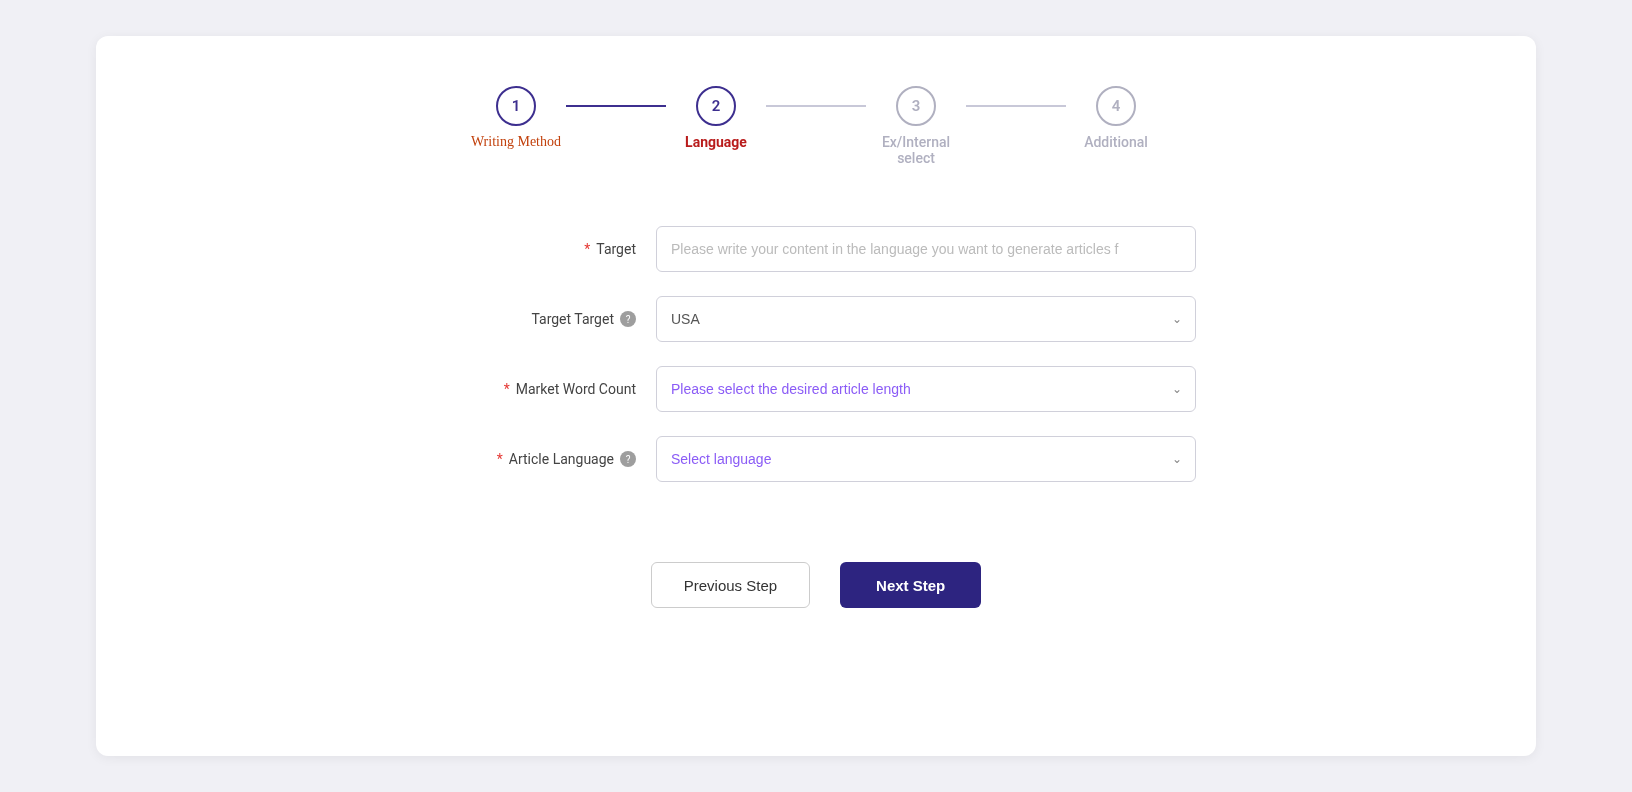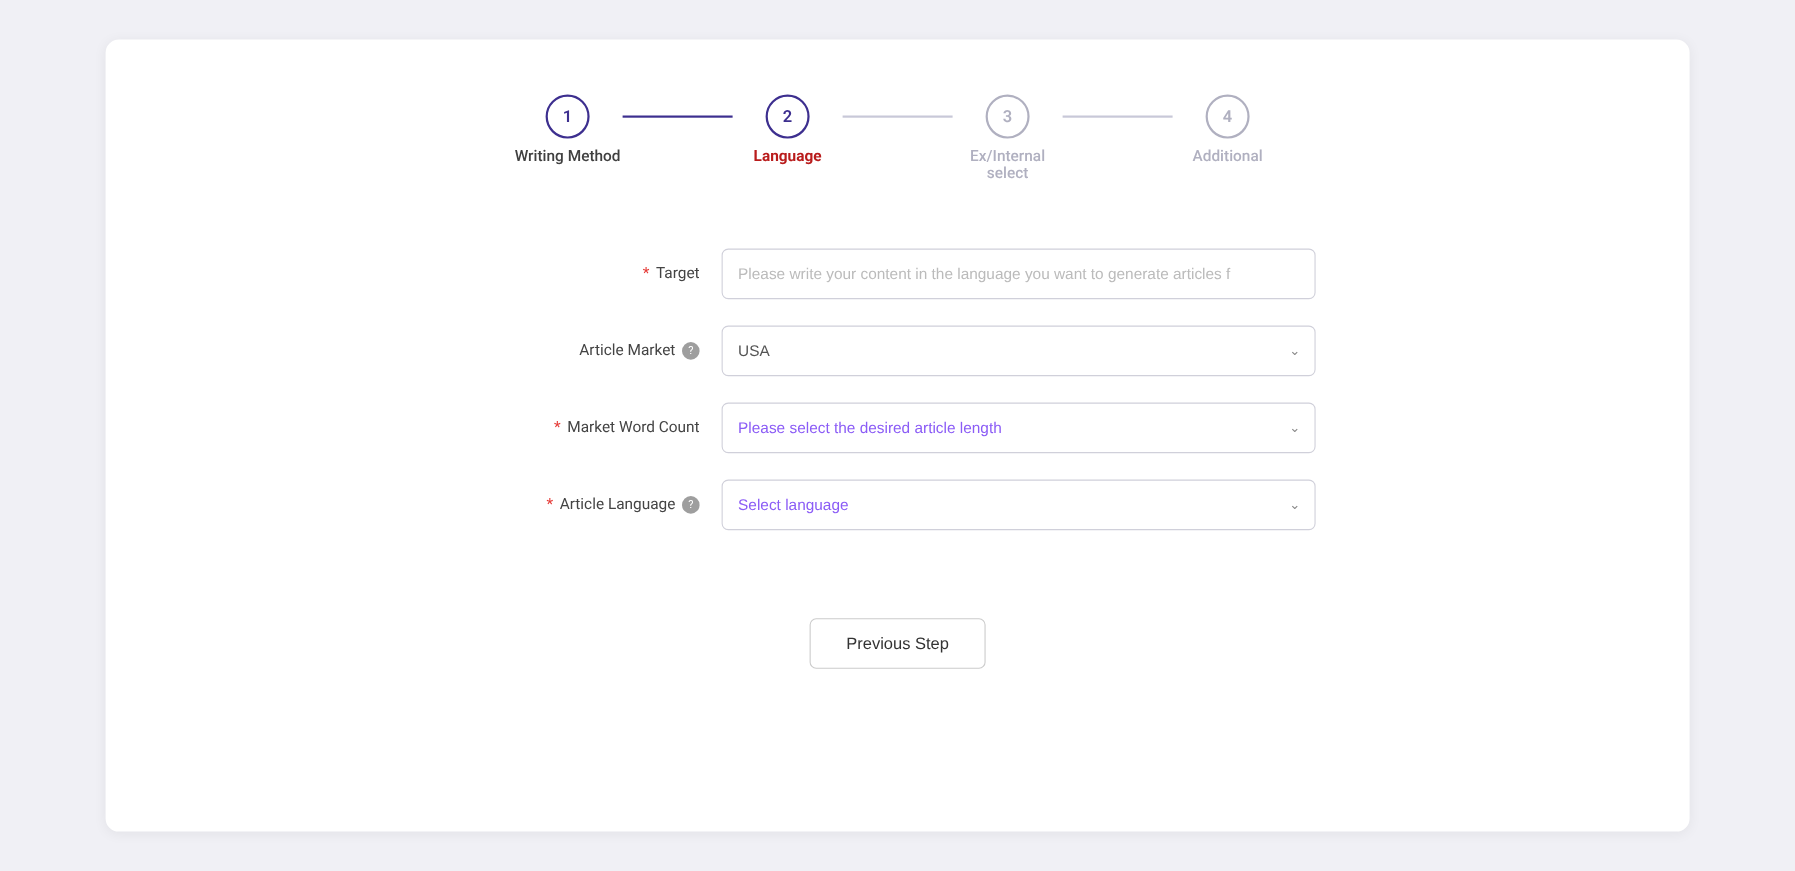--- a/index.html
+++ b/index.html
@@ -82,21 +82,22 @@
       font-weight: 500;
       text-align: center;
     }
 
     .step-label.active {
       color: #b91c1c;
       font-weight: 700;
     }
 
     .step-label.completed {
-      color: #404040;
+      color: #c2410c;
+      font-family: Liberation Serif, serif;
     }
 
     .step-label.inactive {
       color: #b0b0c0;
     }
 
     .step-connector {
       flex: 1;
       height: 2px;
       background: #c8c8d8;
@@ -282,21 +283,21 @@
     <div class="form-row">
       <div class="form-label">
         <span class="required-star">*</span>
         <span>Target</span>
       </div>
       <input type="text" placeholder="Please write your content in the language you want to generate articles f" style="">
     </div>
 
     <div class="form-row">
       <div class="form-label">
-        <span>Article Market</span>
+        <span>Target Target</span>
         <span class="help-icon">?</span>
       </div>
       <div class="select-wrapper">
         <select>
           <option value="USA">USA</option>
           <option value="UK">UK</option>
           <option value="Canada">Canada</option>
           <option value="Australia">Australia</option>
           <option value="Germany">Germany</option>
           <option value="France">France</option>
@@ -341,15 +342,16 @@
           <option value="zh">Chinese</option>
         </select>
         <span class="select-chevron">⌄</span>
       </div>
     </div>
 
   </div>
 
   <div class="button-row">
     <button class="btn-prev">Previous Step</button>
+    <button class="btn-next">Next Step</button>
   </div>
 
 </div>
 
 </body></html>

